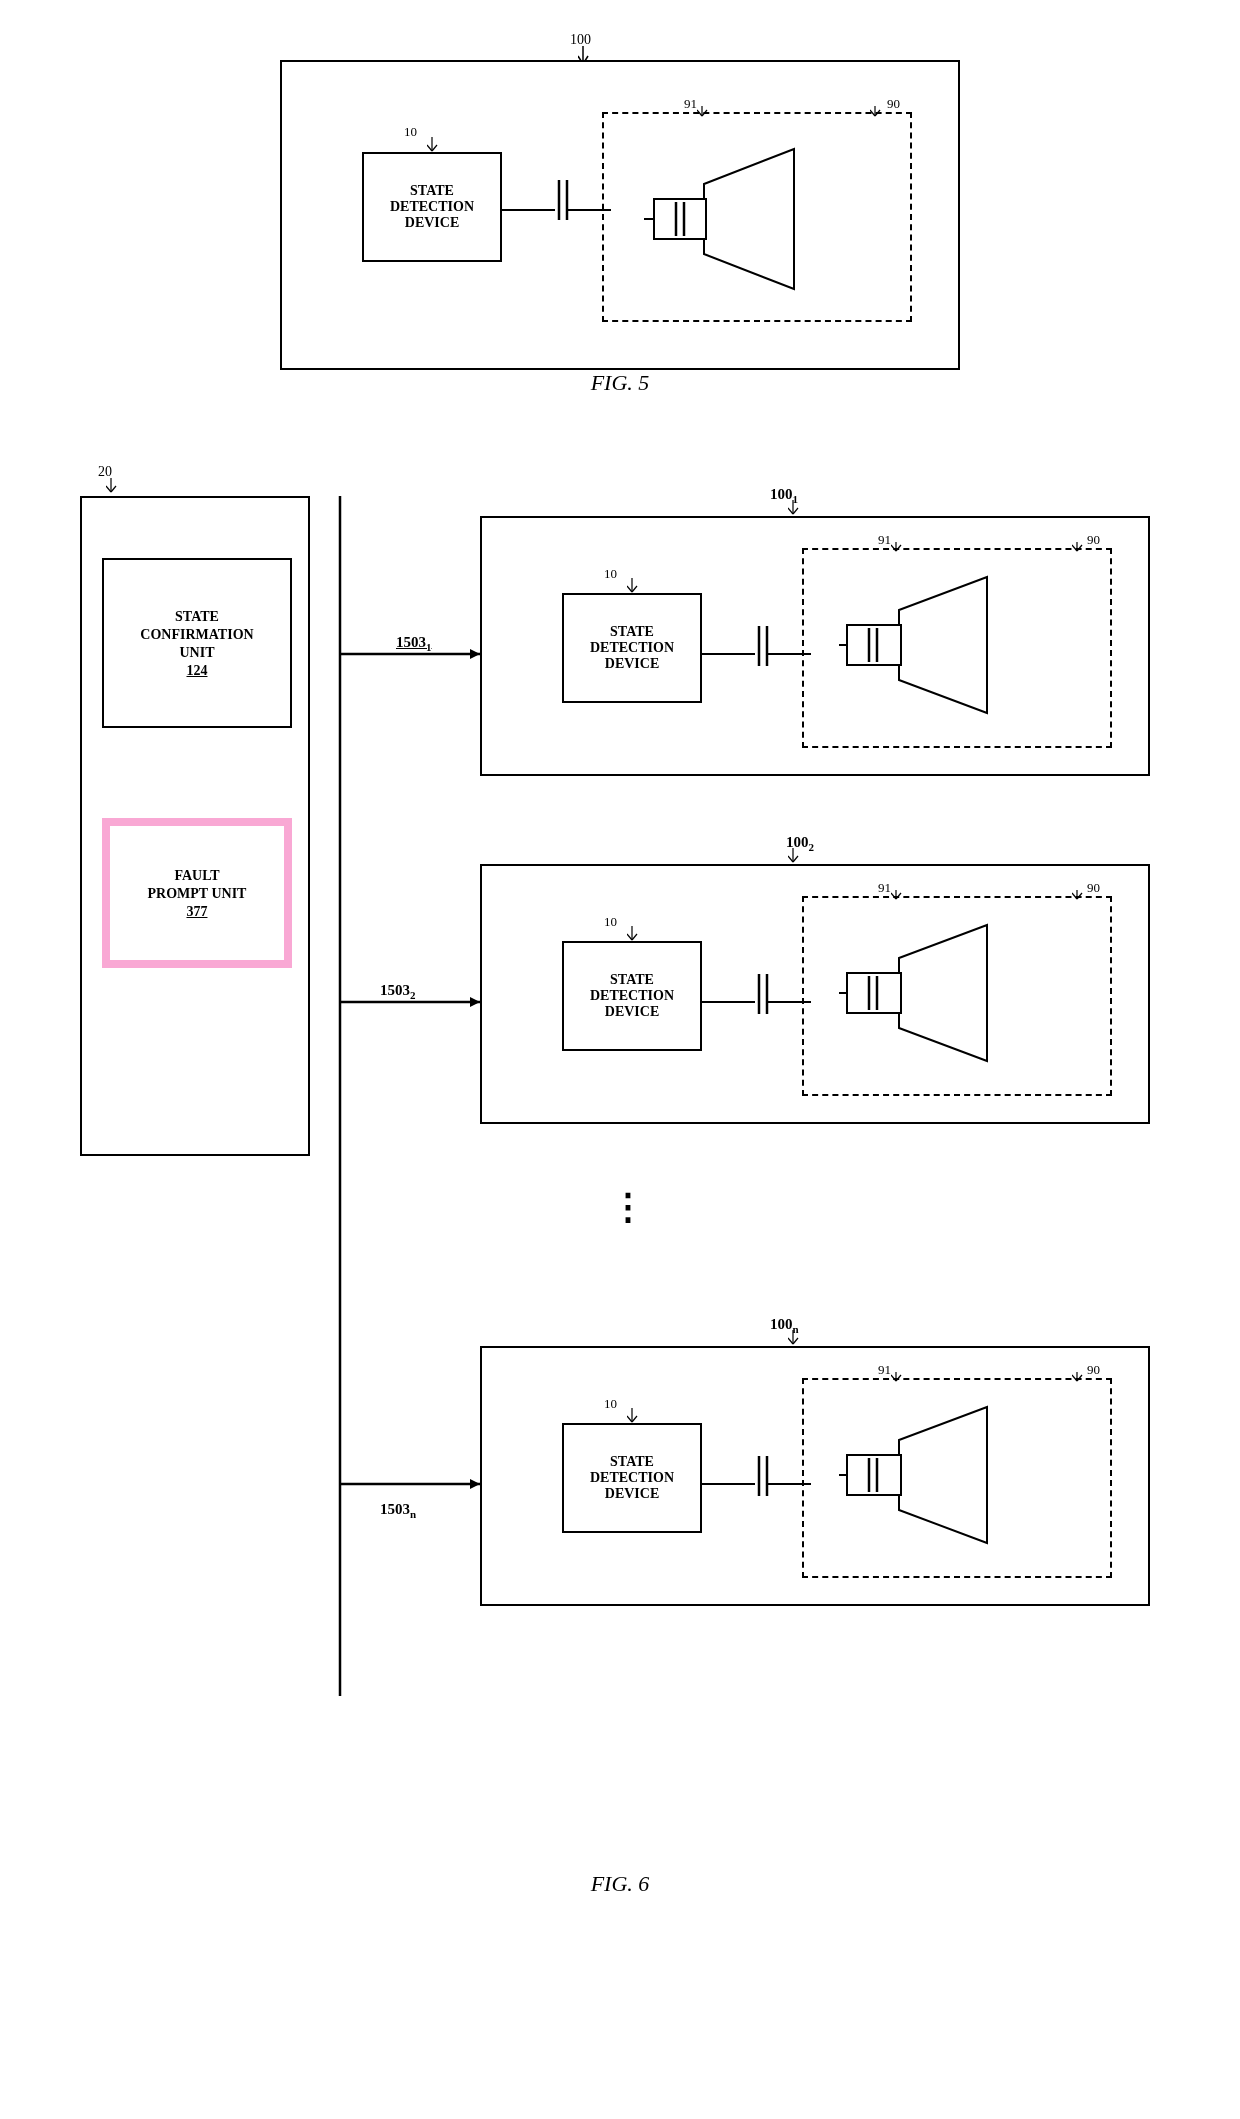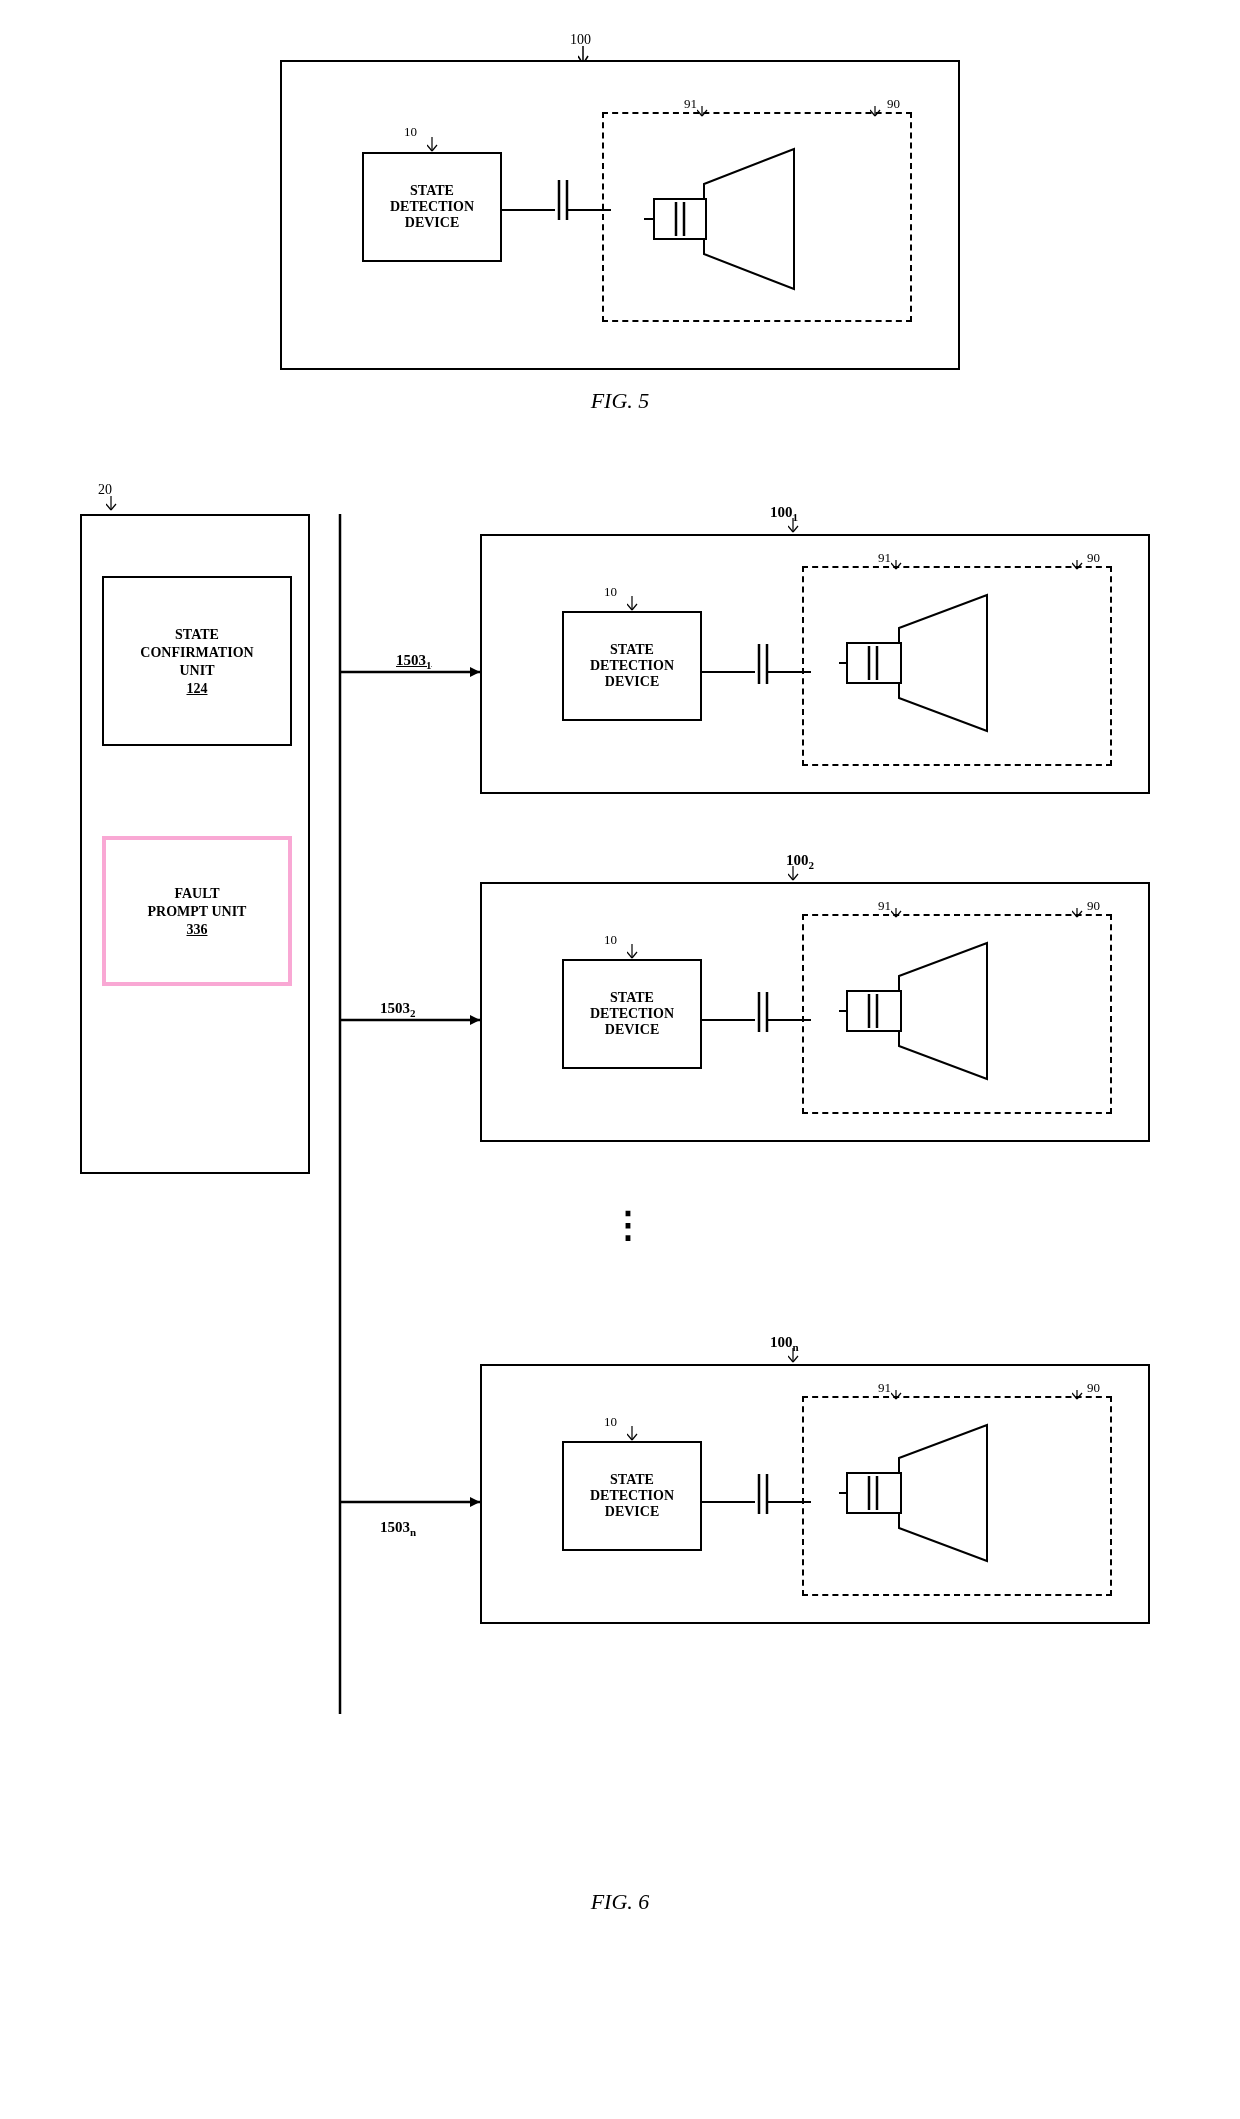--- a/index.html
+++ b/index.html
@@ -23,21 +23,20 @@
     
     .fig5-section {
       display: flex;
       flex-direction: column;
       align-items: center;
       margin-top: 20px;
     }
 
     .fig5-label {
       font-size: 22px;
-      margin-top: 18px;
       font-style: italic;
     }
 
     
     .sdd-box {
       border: 2px solid #000;
       display: flex;
       align-items: center;
       justify-content: center;
       text-align: center;
@@ -187,25 +186,25 @@
 
         <div style="position:absolute; left:20px; top:60px; width:190px; height:170px; border:2px solid #000; display:flex; align-items:center; justify-content:center; text-align:center;">
           <div>
             <span style="font-size:14px; font-weight:bold; white-space:pre-line;">STATE
 CONFIRMATION
 UNIT</span><br>
             <span style="font-size:14px; font-weight:bold; text-decoration:underline;">124</span>
           </div>
         </div>
 
-        <div style="position:absolute; left:20px; top:320px; width:190px; height:150px; border:4px solid #f9a8d4; display:flex; align-items:center; justify-content:center; text-align:center;">
+        <div style="position:absolute; left:20px; top:320px; width:190px; height:150px; border:8px solid #f9a8d4; display:flex; align-items:center; justify-content:center; text-align:center;">
           <div>
             <span style="font-size:14px; font-weight:bold; white-space:pre-line;">FAULT
 PROMPT UNIT</span><br>
-            <span style="font-size:14px; font-weight:bold; text-decoration:underline;">336</span>
+            <span style="font-size:14px; font-weight:bold; text-decoration:underline;">377</span>
           </div>
         </div>
 
       </div>
 
       <svg style="position:absolute; left:240px; top:40px;" width="60" height="1200">
 
         <line x1="30" y1="0" x2="30" y2="1200" stroke="#000" stroke-width="2.5"></line>
       </svg>
 

